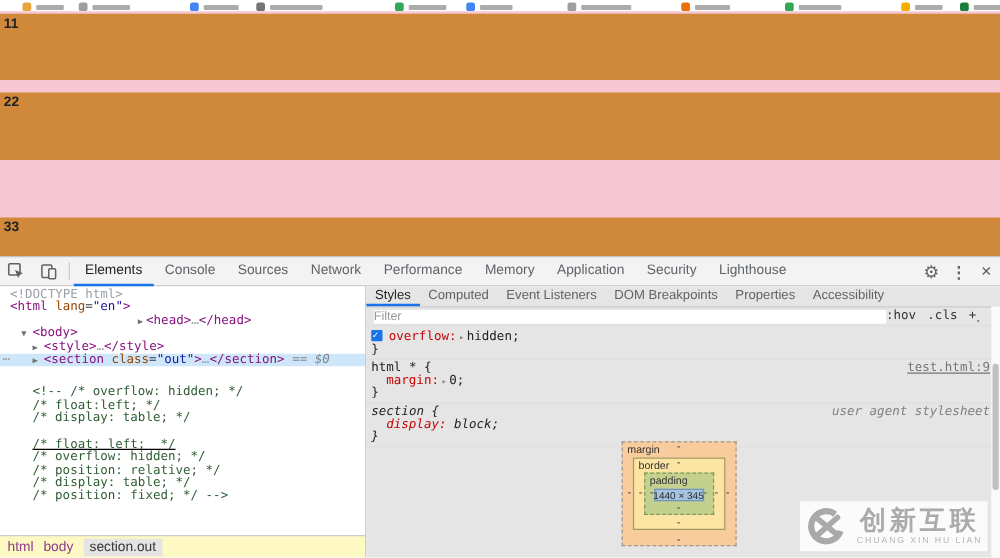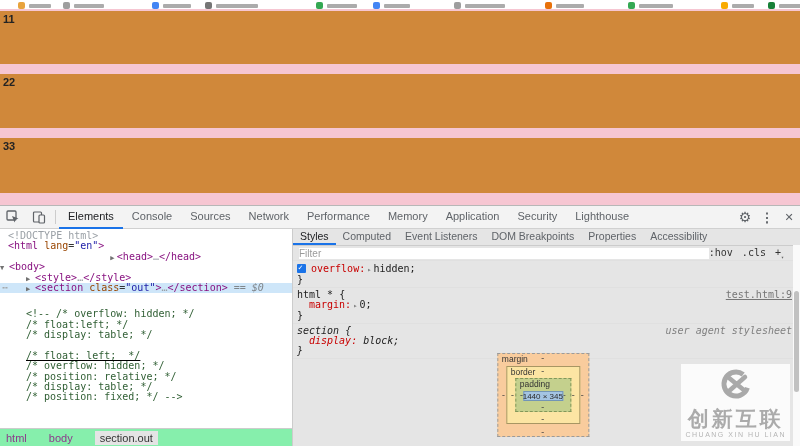--- a/index.html
+++ b/index.html
@@ -47,23 +47,23 @@
   .tree{ padding-top:2px; font-family:"DejaVu Sans Mono", monospace; font-size:10px; }
   .line{ height:10.4px; line-height:10.4px; white-space:pre; position:relative; }
   .line.sel{ background:#cee6f9; }
   .gutter{ position:absolute; left:2px; color:#9e9e9e; }
   .arr{ color:#727272; font-size:7px; display:inline-block; width:9px; }
   .tok-g{ color:#9aa0a6; } .tok-t{ color:#881280; } .tok-a{ color:#994500; }
   .tok-v{ color:#1a1aa6; } .tok-p{ color:#333; } .tok-c{ color:#2f5e33; }
   .tok-i{ color:#80868b; font-style:italic; }
 
   
-  .dt-statusbar{ position:absolute; left:0; bottom:0; width:293px; height:19px; background:#86efac;
+  .dt-statusbar{ position:absolute; left:0; bottom:0; width:293px; height:19px; background:#fef9c3;
                  border-top:1px solid #ccc; display:flex; align-items:center; padding-left:6px;
-                 font-size:11px; gap:22px; }
+                 font-size:11px; gap:8px; }
   .crumb{ color:#8b3a8b; }
   .crumb.chip{ color:#333; background:#e4e4e4; padding:1px 5px; }
 
   
   .styles-panel{ flex:1; position:relative; overflow:hidden; background:#e5e5e5; }
   .sp-tabs{ display:flex; height:17px; border-bottom:1px solid #ccc; align-items:stretch; }
   .sp-tabs .tab{ padding:0 7px; font-size:10.5px; color:#5f6368; display:flex; align-items:center;
                  border-bottom:2px solid transparent; white-space:nowrap; }
   .sp-tabs .tab.active{ color:#202124; border-bottom:2px solid #1a73e8; }
   .sp-filter{ height:15px; border-bottom:1px solid #e0e0e0; display:flex; align-items:center;
@@ -105,21 +105,21 @@
                border:1px solid #7295b5; display:flex; align-items:center; justify-content:center;
                font-size:8px; color:#2b2b2b; font-family:"Liberation Sans",sans-serif; white-space:nowrap; }
 
   
   .sp-scroll{ position:absolute; right:0; top:16px; bottom:0; width:7px; background:#fafafa; }
   .sp-thumb{ position:absolute; right:1px; top:46px; width:5px; height:101px; background:#c1c1c1;
              border-radius:3px; }
 
   
   .watermark{ position:absolute; right:10px; bottom:5px; display:flex; align-items:center; gap:7px;
-              background:#fbfbfb; padding:3px 4px;flex-direction:column; }
+              background:#fbfbfb; padding:3px 4px; }
   .wm-text{ display:flex; flex-direction:column; align-items:center; line-height:1; }
   .wm-cn{ font-size:21px; font-weight:bold; color:#ababab; letter-spacing:3px; }
   .wm-en{ font-size:7px; color:#b5b5b5; letter-spacing:1.5px; margin-top:2px; }
 </style>
 </head>
 <body>
 
 <div class="screen">
 
   <div class="bookmarks-bar">
@@ -169,21 +169,21 @@
       </div>
     </div>
 
   <div class="page" style="background: rgb(246, 198, 210);">
     <div class="block b1" style="background: rgb(208, 136, 58);">
       <div class="num">11</div>
     </div>
     <div class="block b2" style="background: rgb(208, 136, 58);">
       <div class="num">22</div>
     </div>
-    <div class="block b3" style="background: rgb(208, 136, 58);">
+    <div class="block b3" style="background: rgb(208, 136, 58); margin-top: 36px;">
       <div class="num">33</div>
     </div>
   </div>
 
   <div class="devtools">
 
     <div class="dt-toolbar">
       <div class="dt-icon">
         <svg width="14" height="14" viewBox="0 0 14 14">
             <rect x="1" y="1" width="9" height="9" fill="none" stroke="#5f6368" stroke-width="1.3" rx="1"></rect>
@@ -215,21 +215,21 @@
       </div>
     </div>
 
     <div class="dt-main">
 
       <div class="elements-panel">
         <div class="tree">
             <div class="line" style="padding-left: 8px;"><span class="tok-g">&lt;!DOCTYPE html&gt;</span></div>
             <div class="line" style="padding-left: 8px;"><span class="tok-t">&lt;html</span><span class="tok-a"> lang</span><span class="tok-p">=</span><span class="tok-v">"en"</span><span class="tok-t">&gt;</span></div>
             <div class="line" style="padding-left: 17px; text-align: center;"><span class="arr">▶</span><span class="tok-t">&lt;head&gt;</span><span class="tok-g">…</span><span class="tok-t">&lt;/head&gt;</span></div>
-            <div class="line" style=""><span class="arr">▼</span><span class="tok-t">&lt;body&gt;</span></div>
+            <div class="line" style="padding-left: 17px;"><span class="arr">▼</span><span class="tok-t">&lt;body&gt;</span></div>
             <div class="line" style="padding-left: 26px;"><span class="arr">▶</span><span class="tok-t">&lt;style&gt;</span><span class="tok-g">…</span><span class="tok-t">&lt;/style&gt;</span></div>
             <div class="line sel" style="padding-left: 26px;"><span class="gutter">⋯</span><span class="arr">▶</span><span class="tok-t">&lt;section</span><span class="tok-a"> class</span><span class="tok-p">=</span><span class="tok-v">"out"</span><span class="tok-t">&gt;</span><span class="tok-g">…</span><span class="tok-t">&lt;/section&gt;</span><span class="tok-i"> == $0</span></div>
             <div class="line" style="padding-left: 26px; margin-top: 16px;"><span class="tok-c">&lt;!-- /* overflow: hidden; */</span></div>
             <div class="line" style="padding-left: 26px;"><span class="tok-c">/* float:left; */</span></div>
             <div class="line" style="padding-left: 26px;"><span class="tok-c">/* display: table; */</span></div>
             <div class="line" style="padding-left: 26px;"><span class="tok-c"></span></div>
             <div class="line" style="padding-left: 26px; text-decoration: underline;"><span class="tok-c">/* float: left;  */</span></div>
             <div class="line" style="padding-left: 26px;"><span class="tok-c">/* overflow: hidden; */</span></div>
             <div class="line" style="padding-left: 26px;"><span class="tok-c">/* position: relative; */</span></div>
             <div class="line" style="padding-left: 26px;"><span class="tok-c">/* display: table; */</span></div>

